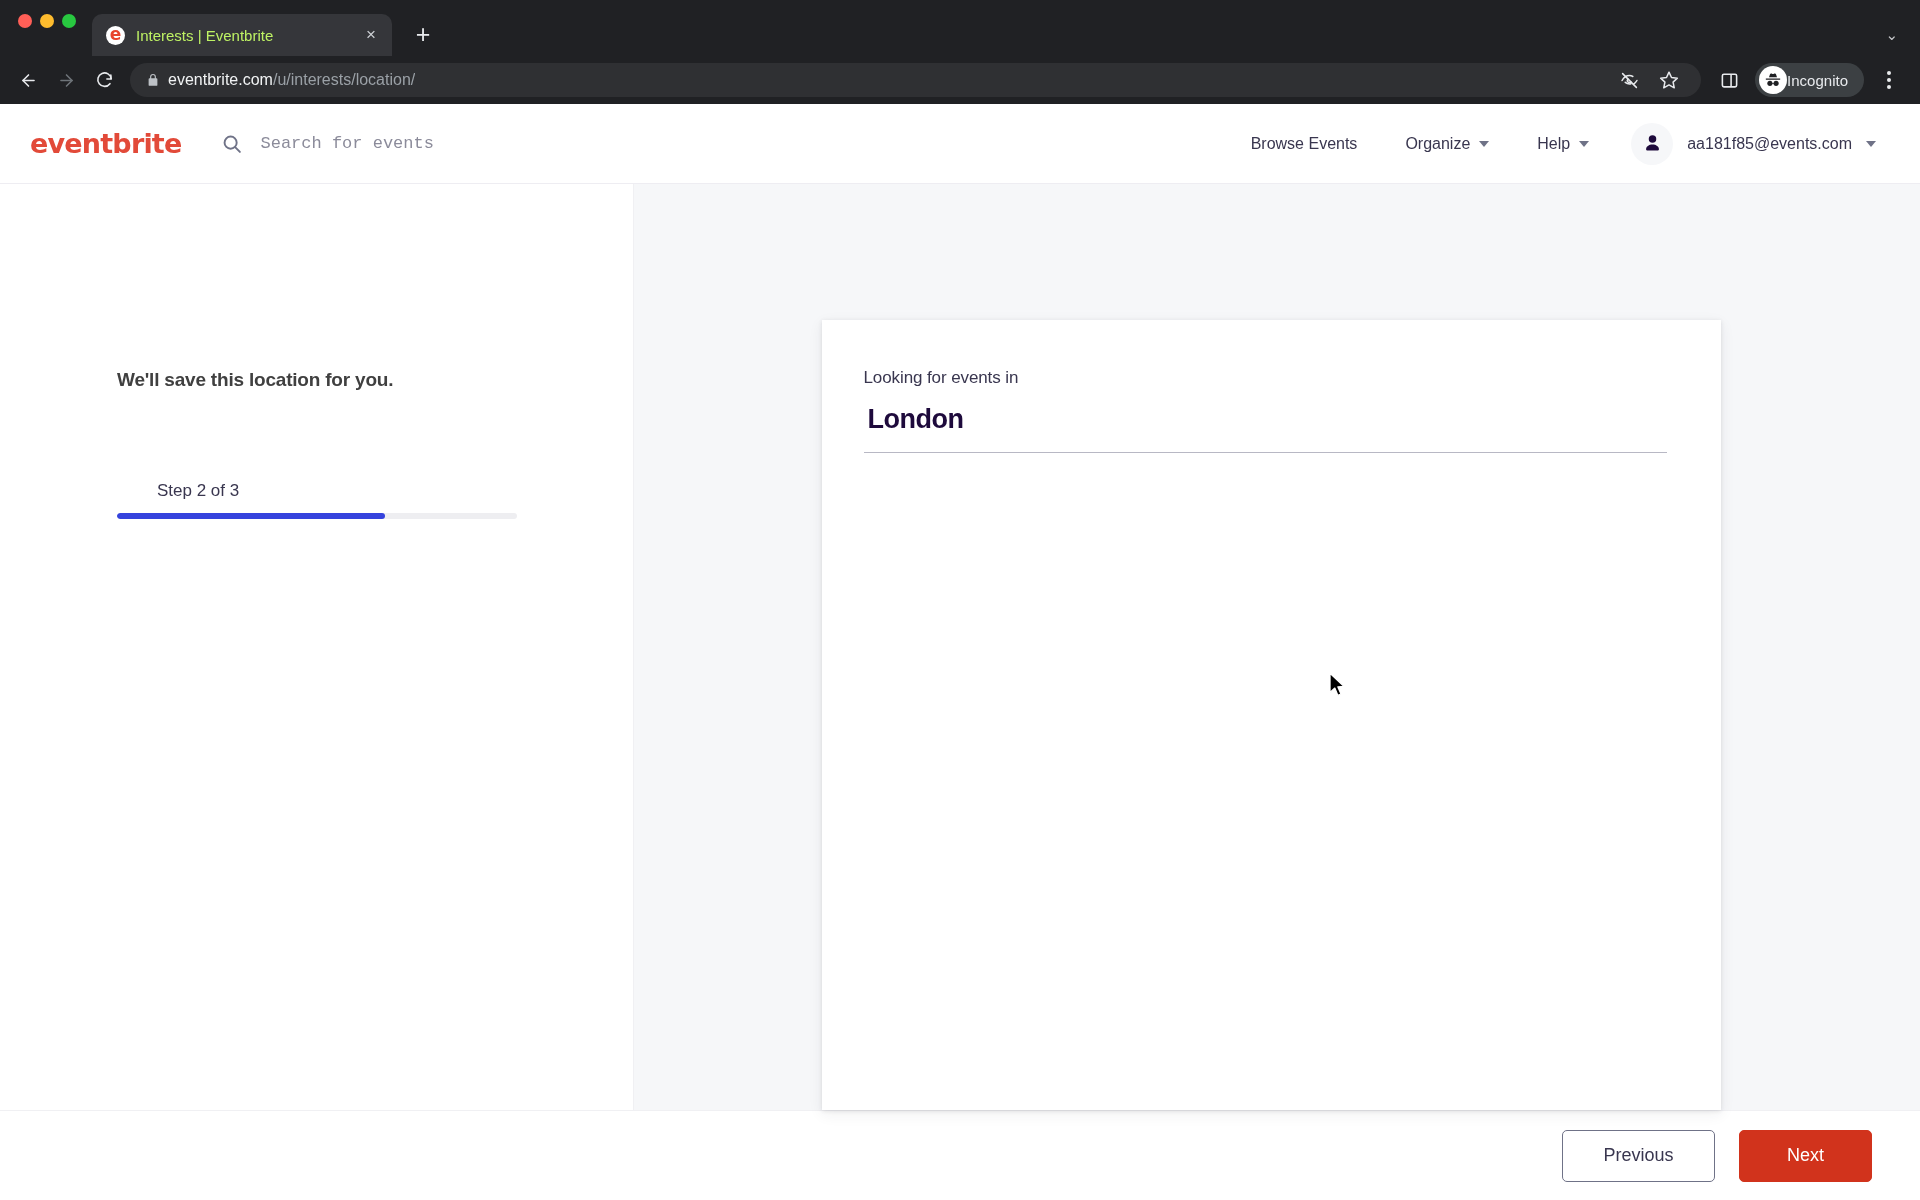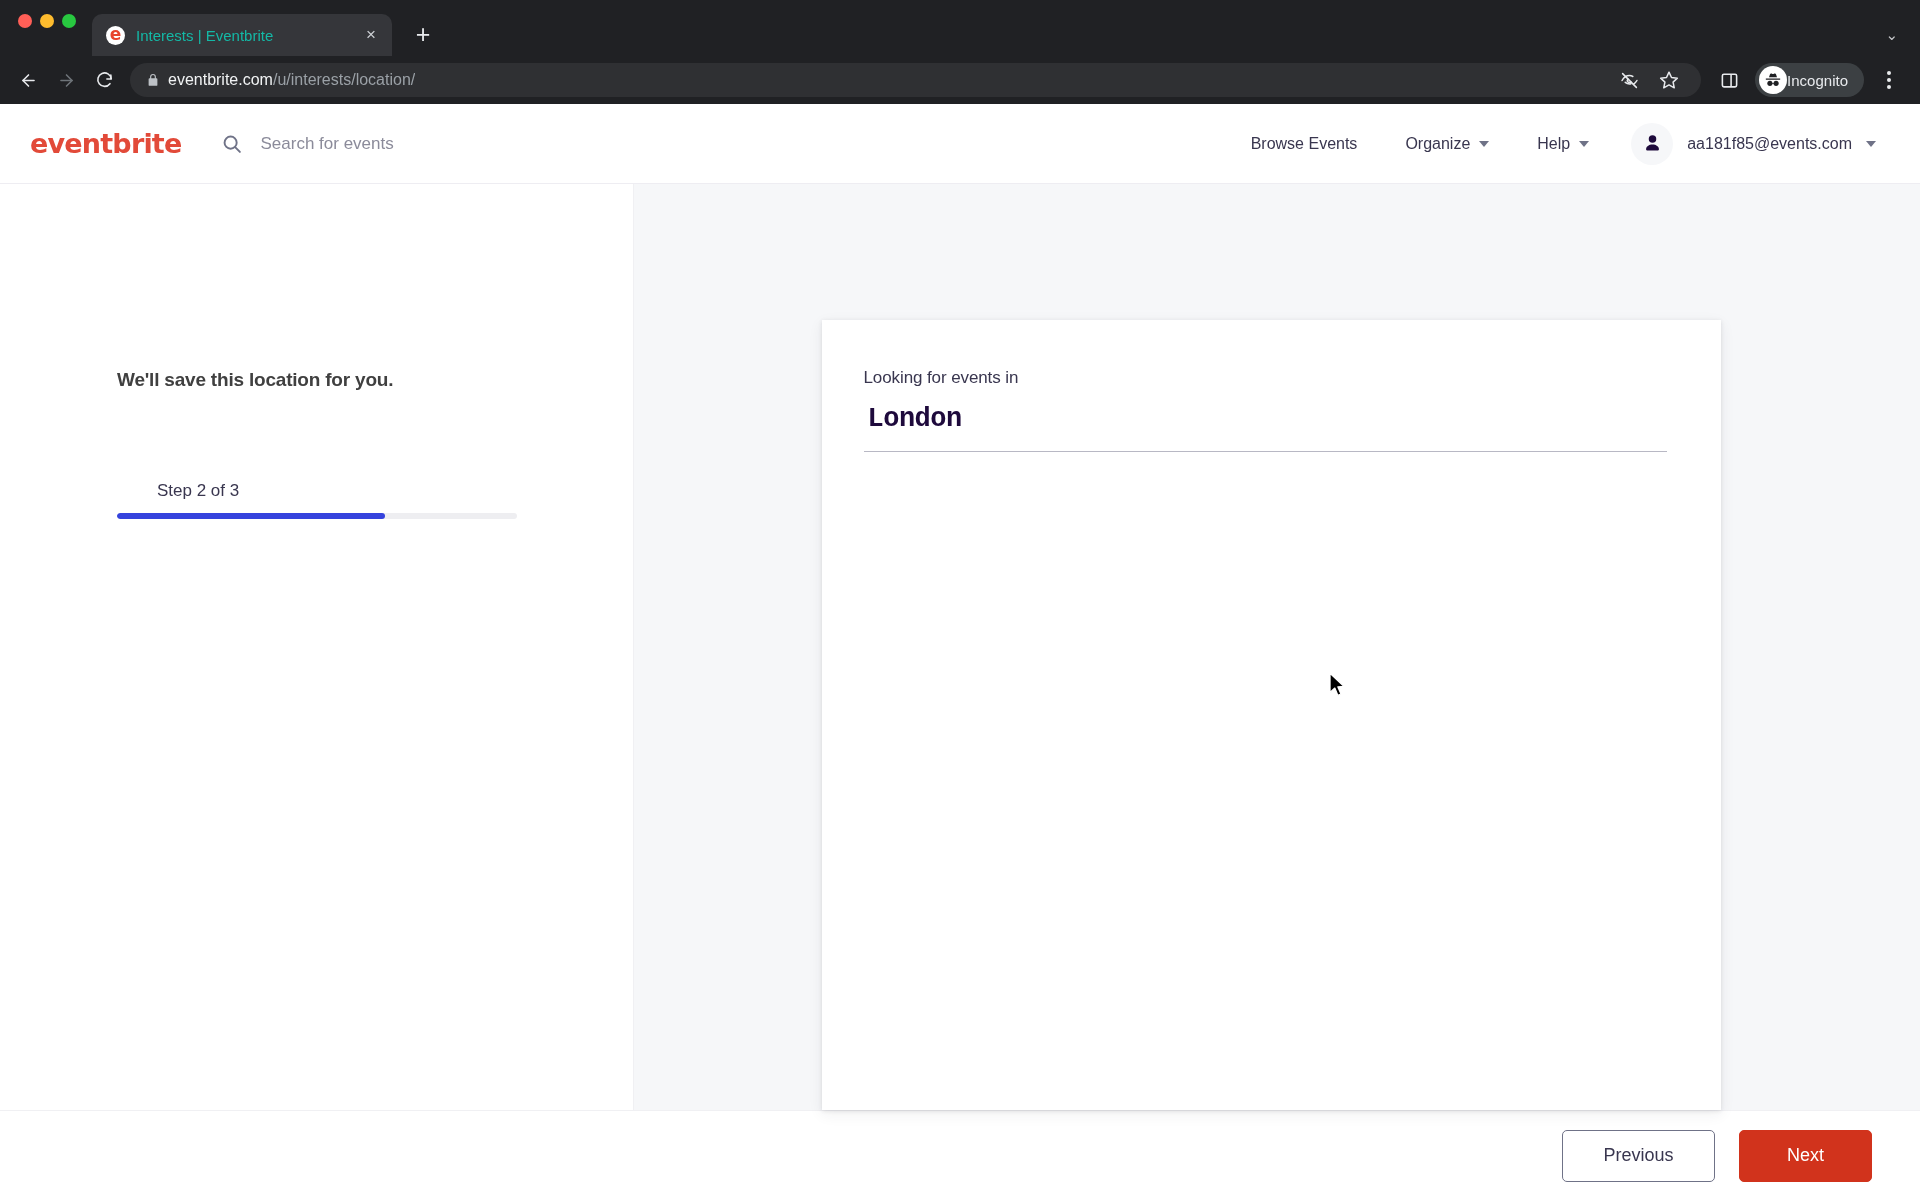--- a/index.html
+++ b/index.html
@@ -67,21 +67,21 @@
   .tab-favicon span {
     font-family: "DejaVu Sans", sans-serif;
     font-size: 17px;
     font-weight: 700;
     color: #e8442e;
     line-height: 17px;
     transform: translateY(-1px);
   }
   .tab-title {
     flex: 1;
-    color: #14b8a6;
+    color: #bef264;
     font-size: 15px;
     white-space: nowrap;
     overflow: hidden;
     text-overflow: ellipsis;
   }
   .tab-close {
     width: 22px; height: 22px;
     display: flex; align-items: center; justify-content: center;
     color: #cdd0d4;
     font-size: 17px;
@@ -205,21 +205,21 @@
   .eb-search {
     display: flex;
     align-items: center;
     gap: 17px;
     flex: 1;
   }
   .eb-search-icon { color: #6f7287; display: flex; align-items: center; }
   .eb-search-input {
     border: none;
     outline: none;
-    font-family: Liberation Sans, sans-serif;
+    font-family: Liberation Mono, monospace;
     font-size: 17px;
     color: #39364f;
     background: transparent;
     width: 420px;
   }
   .eb-search-input::placeholder { color: #8b8b9a; }
 
   .eb-nav {
     display: flex;
     align-items: center;
@@ -326,21 +326,21 @@
     font-size: 17px;
     color: #39364f;
     margin-bottom: 16px;
     letter-spacing: -0.1px;
   }
   .eb-location-input {
     border: none;
     border-bottom: 1px solid #b8b8c4;
     outline: none;
     width: 100%;
-    font-family: Liberation Mono, monospace;
+    font-family: Liberation Sans, sans-serif;
     font-size: 27px;
     font-weight: 700;
     color: #1e0a3c;
     letter-spacing: -0.5px;
     padding: 0 0 17px 4px;
     background: transparent;
     display: block;
   }
 
   .eb-footer {

